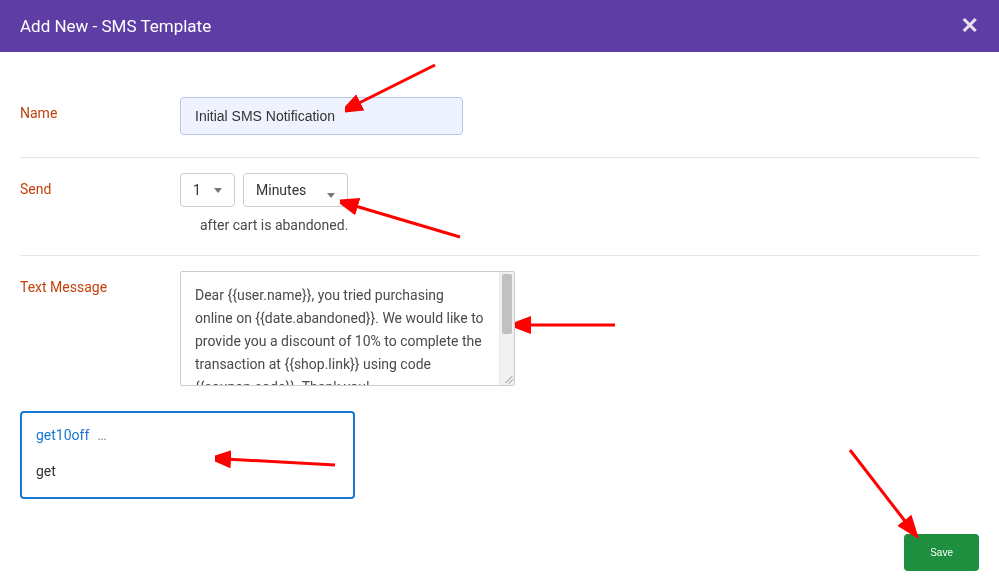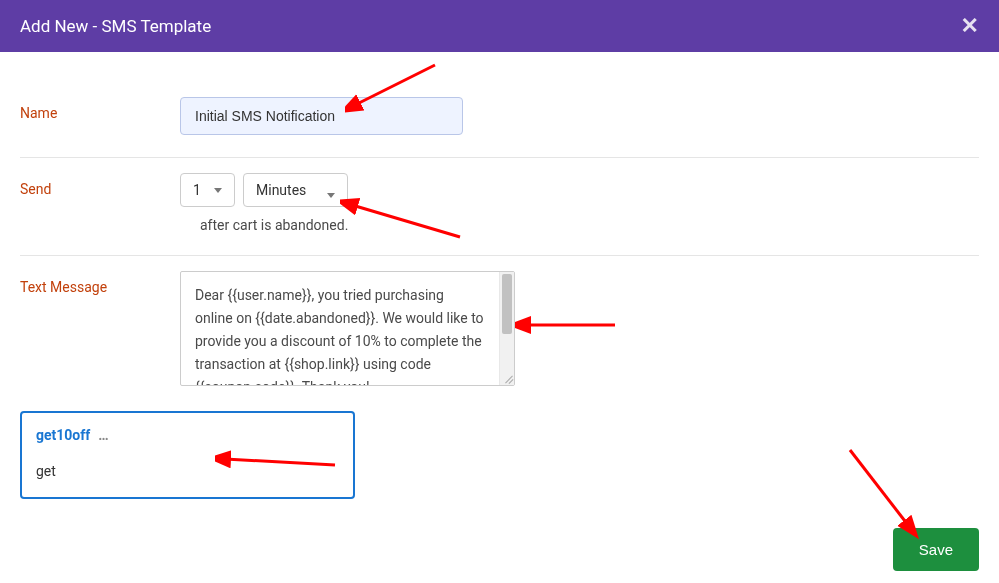--- a/index.html
+++ b/index.html
@@ -166,21 +166,21 @@
     .coupon-box {
       width: 335px;
       border: 2px solid #1976d2;
       border-radius: 4px;
       padding: 14px 14px 18px 14px;
       background: #fff;
     }
     .coupon-suggestion {
       color: #1976d2;
       font-size: 14px;
-      font-weight: 700;
+      font-weight: 400;
       margin-bottom: 20px;
       display: flex;
       align-items: center;
       gap: 8px;
     }
     .coupon-typed {
       font-size: 14px;
       color: #333;
     }
     .dots {
@@ -189,21 +189,21 @@
       letter-spacing: 1px;
     }
     .save-btn {
       position: absolute;
       right: 20px;
       bottom: 12px;
       background: #1d8f3e;
       color: #fff;
       border: none;
       padding: 13px 26px;
-      font-size: 15px;
+      font-size: 10px;
       border-radius: 4px;
       cursor: pointer;
       font-weight: 500;
     }
     .arrow {
       position: absolute;
       pointer-events: none;
     }
     
     .coupon-row .form-label {

